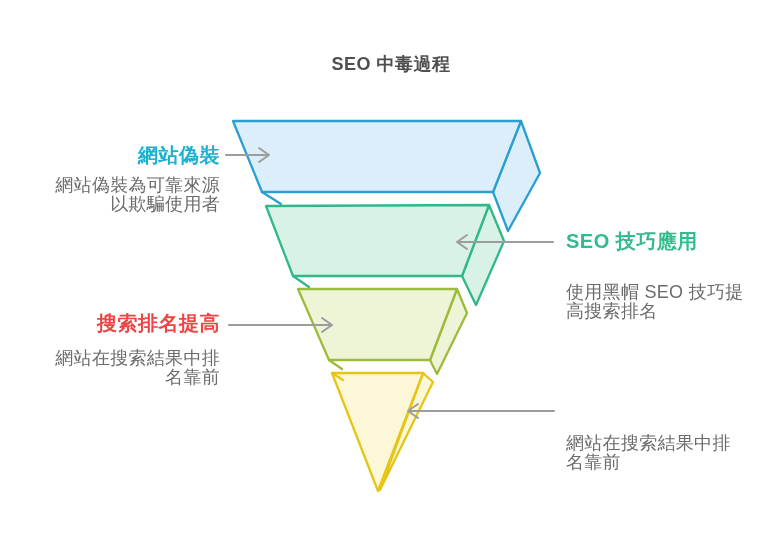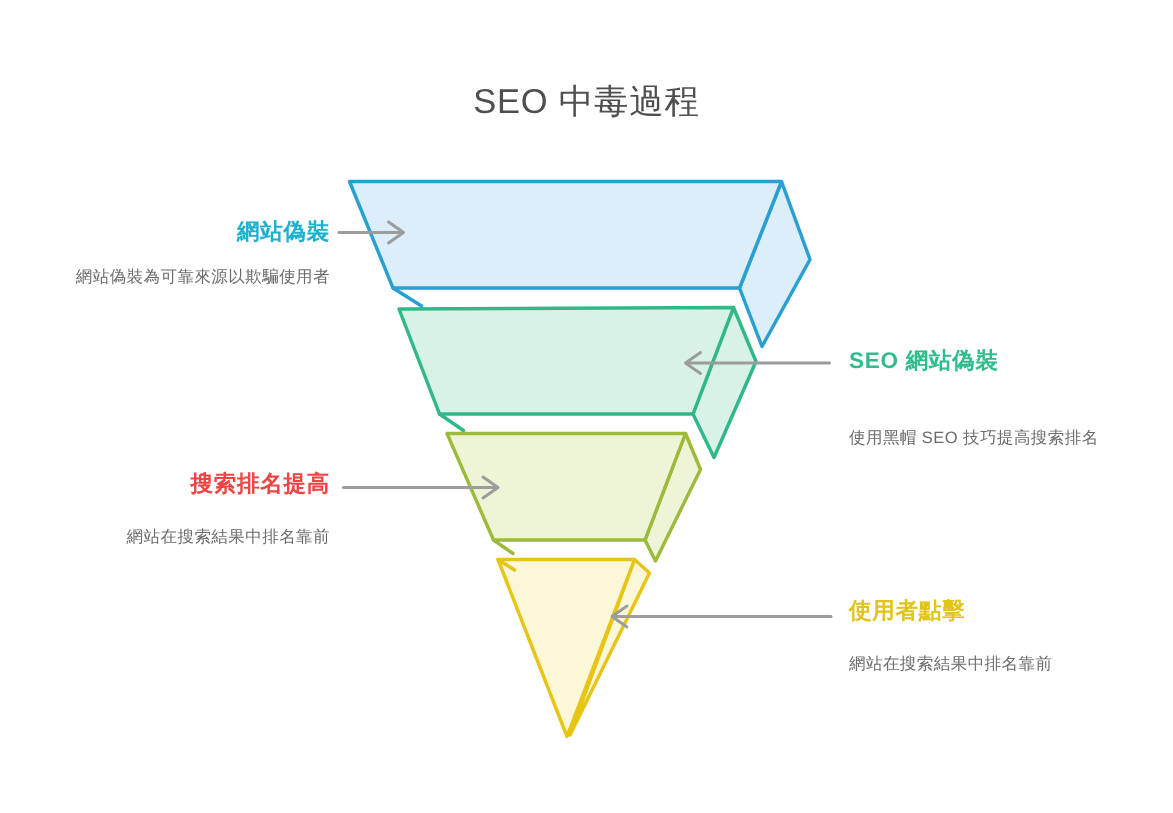--- a/index.html
+++ b/index.html
@@ -2,28 +2,28 @@
 <html><head>
 <meta charset="utf-8">
 <style>
   html,body{margin:0;padding:0;background:#ffffff;}
   .canvas{
     position:relative;width:782px;height:542px;background:#ffffff;overflow:hidden;
     font-family:"Liberation Sans","DejaVu Sans",sans-serif;
   }
   .title{
     position:absolute;top:52px;left:0;width:100%;text-align:center;
-    font-size:23px;font-weight:normal;letter-spacing:0.5px;
+    font-size:18px;font-weight:bold;letter-spacing:0.5px;
   }
   .diagram-svg{position:absolute;top:0;left:0;}
   .stage-label{
-    position:absolute;font-size:15px;font-weight:bold;letter-spacing:0.5px;line-height:20px;
+    position:absolute;font-size:20px;font-weight:bold;letter-spacing:0.5px;line-height:20px;
   }
   .stage-desc{
-    position:absolute;font-size:11px;line-height:19px;letter-spacing:0.3px;
+    position:absolute;font-size:18px;line-height:19px;letter-spacing:0.3px;
   }
   .align-right{text-align:right;}
   .align-left{text-align:left;}
 </style>
 </head>
 <body>
 
 <div class="canvas">
 
   <div class="title" style="color: rgb(79, 79, 79);">SEO 中毒過程</div>
@@ -68,22 +68,21 @@
     </g>
     <g class="arrow" fill="none" stroke-width="2" stroke-linecap="round" stroke-linejoin="round" stroke="#9c9c9c">
       <line x1="554" y1="411" x2="410" y2="411"></line>
       <polyline points="418,404 408,411 418,418"></polyline>
     </g>
   </svg>
 
   <div class="stage-label align-right" style="top: 145px; right: 562px; width: 200px; color: rgb(28, 177, 207);">網站偽裝</div>
   <div class="stage-desc align-right" style="top: 176px; right: 562px; width: 170px; color: rgb(107, 107, 107);">網站偽裝為可靠來源以欺騙使用者</div>
 
-  <div class="stage-label align-left" style="top: 231px; left: 566px; width: 200px; color: rgb(48, 189, 139);">SEO 網站偽裝</div>
+  <div class="stage-label align-left" style="top: 231px; left: 566px; width: 200px; color: rgb(48, 189, 139);">SEO 技巧應用</div>
   <div class="stage-desc align-left" style="top: 262px; left: 566px; width: 182px; color: rgb(107, 107, 107); margin-top: 21px;">使用黑帽 SEO 技巧提高搜索排名</div>
 
   <div class="stage-label align-right" style="top: 313px; right: 562px; width: 200px; color: #ef4444;">搜索排名提高</div>
   <div class="stage-desc align-right" style="top: 349px; right: 562px; width: 170px; color: rgb(107, 107, 107);">網站在搜索結果中排名靠前</div>
 
-  <div class="stage-label align-left" style="top: 398px; left: 566px; width: 200px; color: rgb(226, 196, 24);">使用者點擊</div>
   <div class="stage-desc align-left" style="top: 434px; left: 566px; width: 182px; color: rgb(107, 107, 107);">網站在搜索結果中排名靠前</div>
 
 </div>
 
 </body></html>

